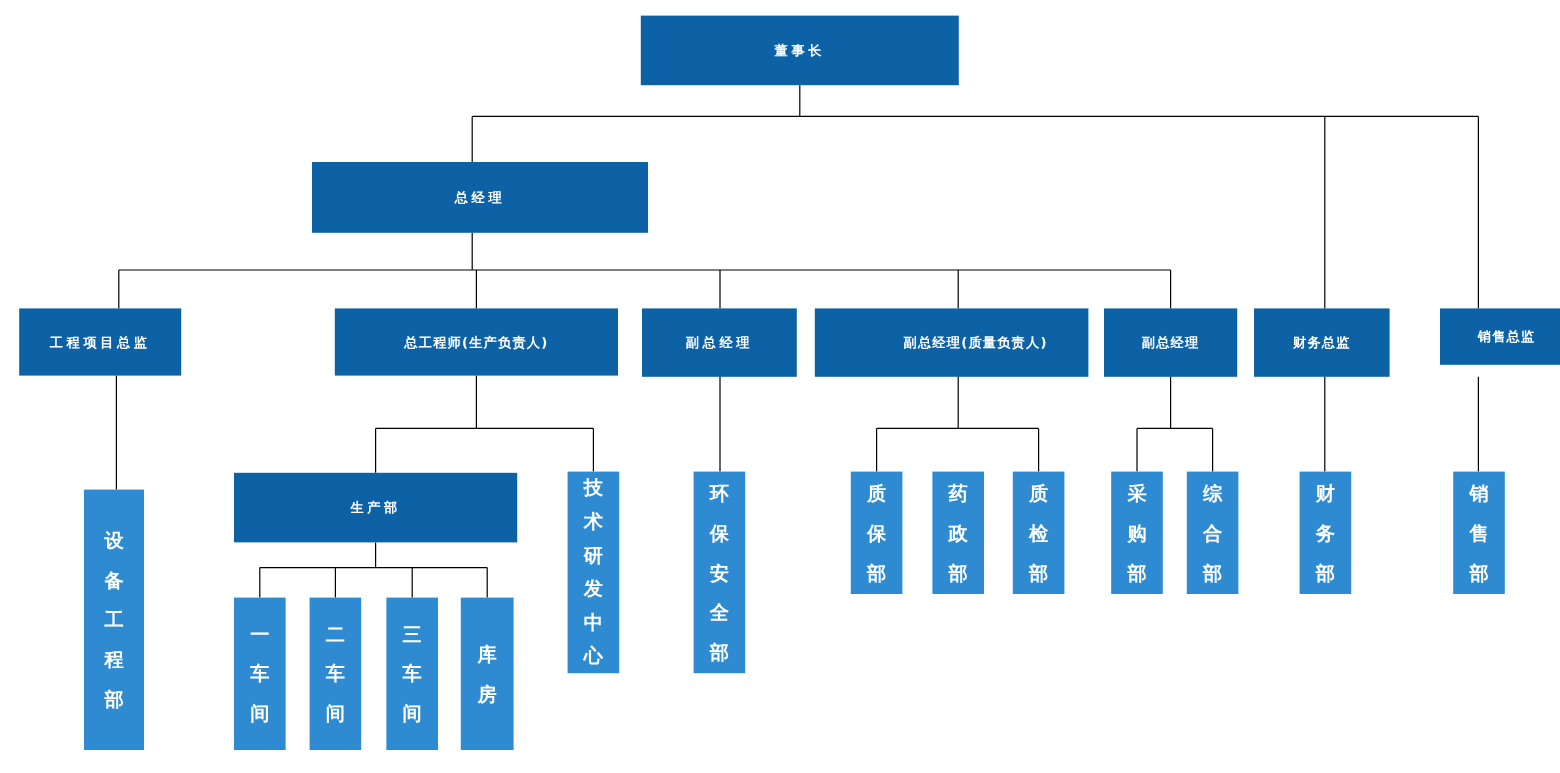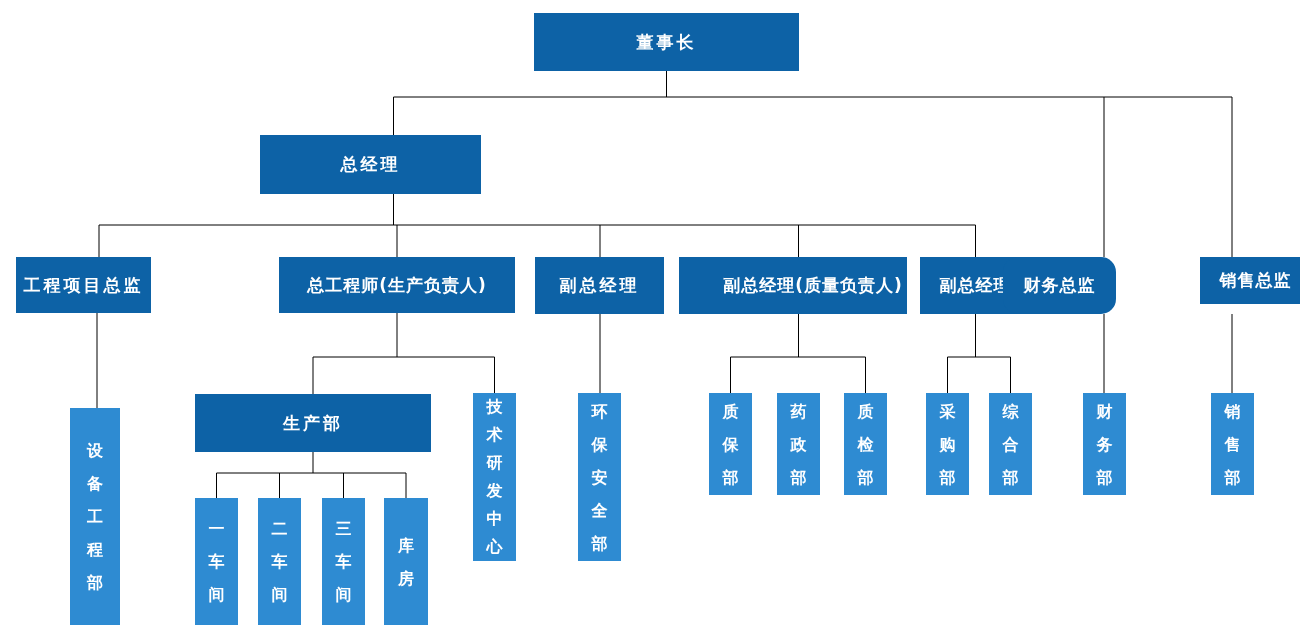--- a/index.html
+++ b/index.html
@@ -12,21 +12,21 @@
   }
   #wires{position:absolute;left:0;top:0;pointer-events:none;}
   .node{
     position:absolute;
     display:flex;align-items:center;justify-content:center;
     color:#ffffff;font-weight:bold;text-align:center;
     box-sizing:border-box;
   }
   .dark{background:#0d62a6;}
   .light{background:#2e8bd2;}
-  .h{font-size:17px;letter-spacing:3px;white-space:nowrap;}
+  .h{font-size:11px;letter-spacing:3px;white-space:nowrap;}
   .v{font-size:16px;line-height:33px;letter-spacing:0;}
   .v.tight{line-height:28px;}
 </style>
 </head>
 <body>
 
 <div id="stage">
 
   <svg id="wires" width="1300" height="644" viewBox="0 0 1300 644">
     <path fill="none" stroke="#000000" stroke-width="1" d="
@@ -61,33 +61,33 @@
       M313 452 V473
       M216.5 473 H406
       M216.5 473 V498
       M279.5 473 V498
       M343.5 473 V498
       M406 473 V498"></path>
   </svg>
 
   <div class="node dark h" style="left:534px;top:13px;width:265px;height:58px;">董事长</div>
 
-  <div class="node dark h" style="left:260px;top:135px;width:221px;height:59px;">总经理</div>
+  <div class="node dark h" style="left:260px;top:135px;width:280px;height:59px;">总经理</div>
 
   <div class="node dark h" style="left:16px;top:257px;width:135px;height:56px;">工程项目总监</div>
 
   <div class="node dark h" style="left:279px;top:257px;width:236px;height:56px;letter-spacing:1px;">总工程师(生产负责人)</div>
 
   <div class="node dark h" style="left:535px;top:257px;width:129px;height:57px;">副总经理</div>
 
   <div class="node dark h" style="left:679px;top:257px;width:228px;height:57px;letter-spacing:1px;padding-left:40px;">副总经理(质量负责人)</div>
 
   <div class="node dark h" style="left:920px;top:257px;width:111px;height:57px;letter-spacing:1px;">副总经理</div>
 
-  <div class="node dark h" style="left:1003px;top:257px;width:113px;height:57px;letter-spacing:1px;border-radius:15px;">财务总监</div>
+  <div class="node dark h" style="left:1045px;top:257px;width:113px;height:57px;letter-spacing:1px;">财务总监</div>
 
   <div class="node dark h" style="left:1200px;top:257px;width:111px;height:47px;letter-spacing:1px;">销售总监</div>
 
   <div class="node light v" style="left:70px;top:408px;width:50px;height:217px;">
       <span>设<br>备<br>工<br>程<br>部</span>
     </div>
 
   <div class="node dark h" style="left:195px;top:394px;width:236px;height:58px;text-align:right;">生产部</div>
 
   <div class="node light v tight" style="left:473px;top:393px;width:43px;height:168px;">

